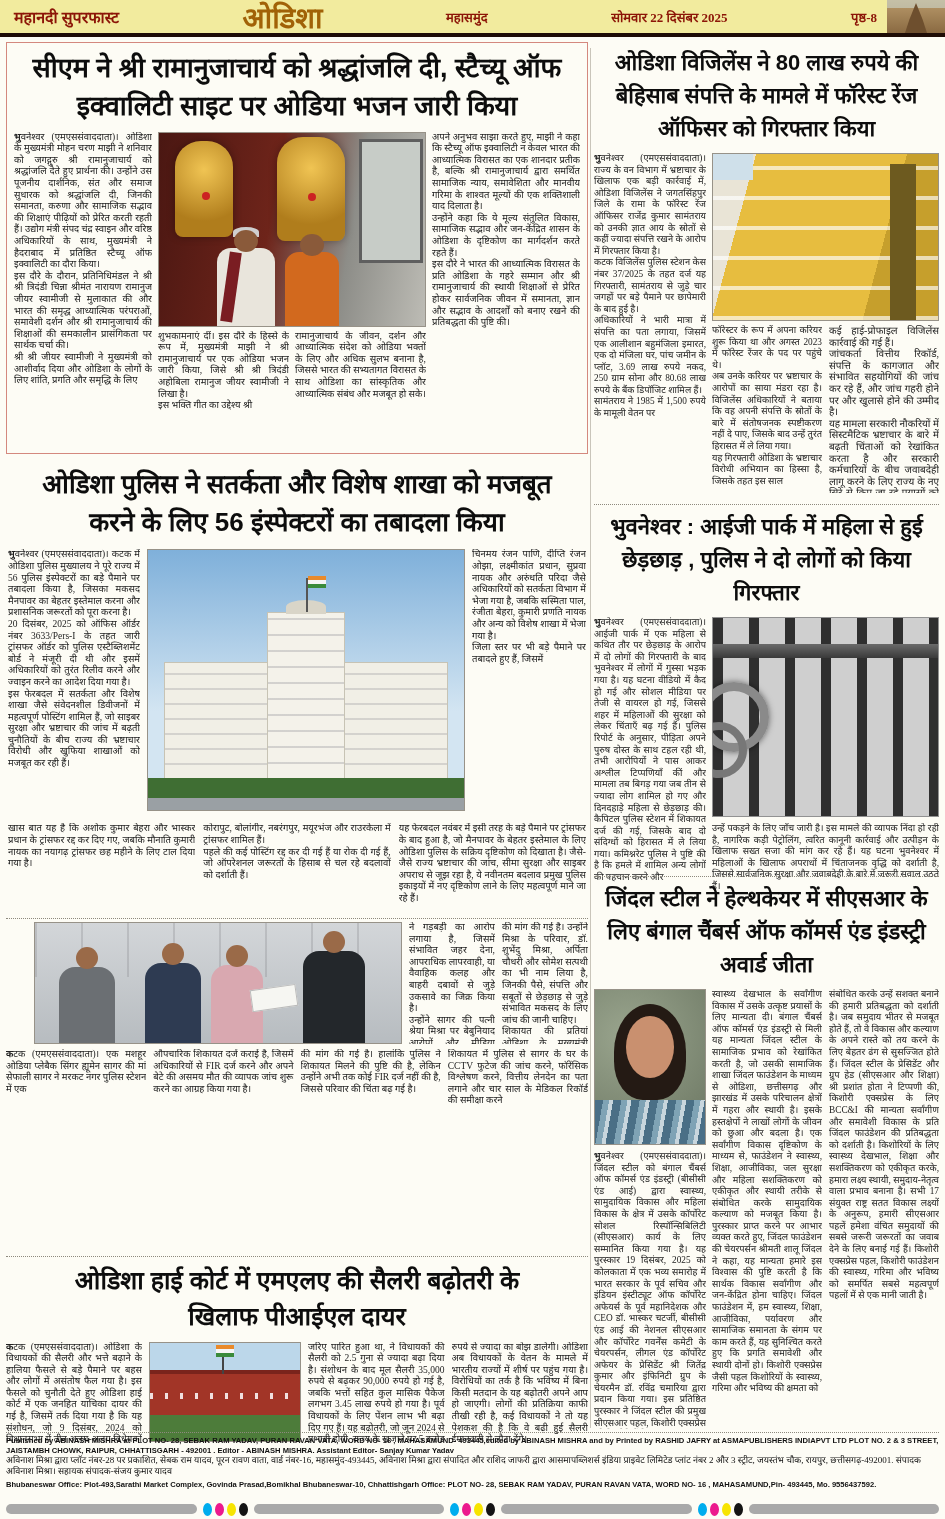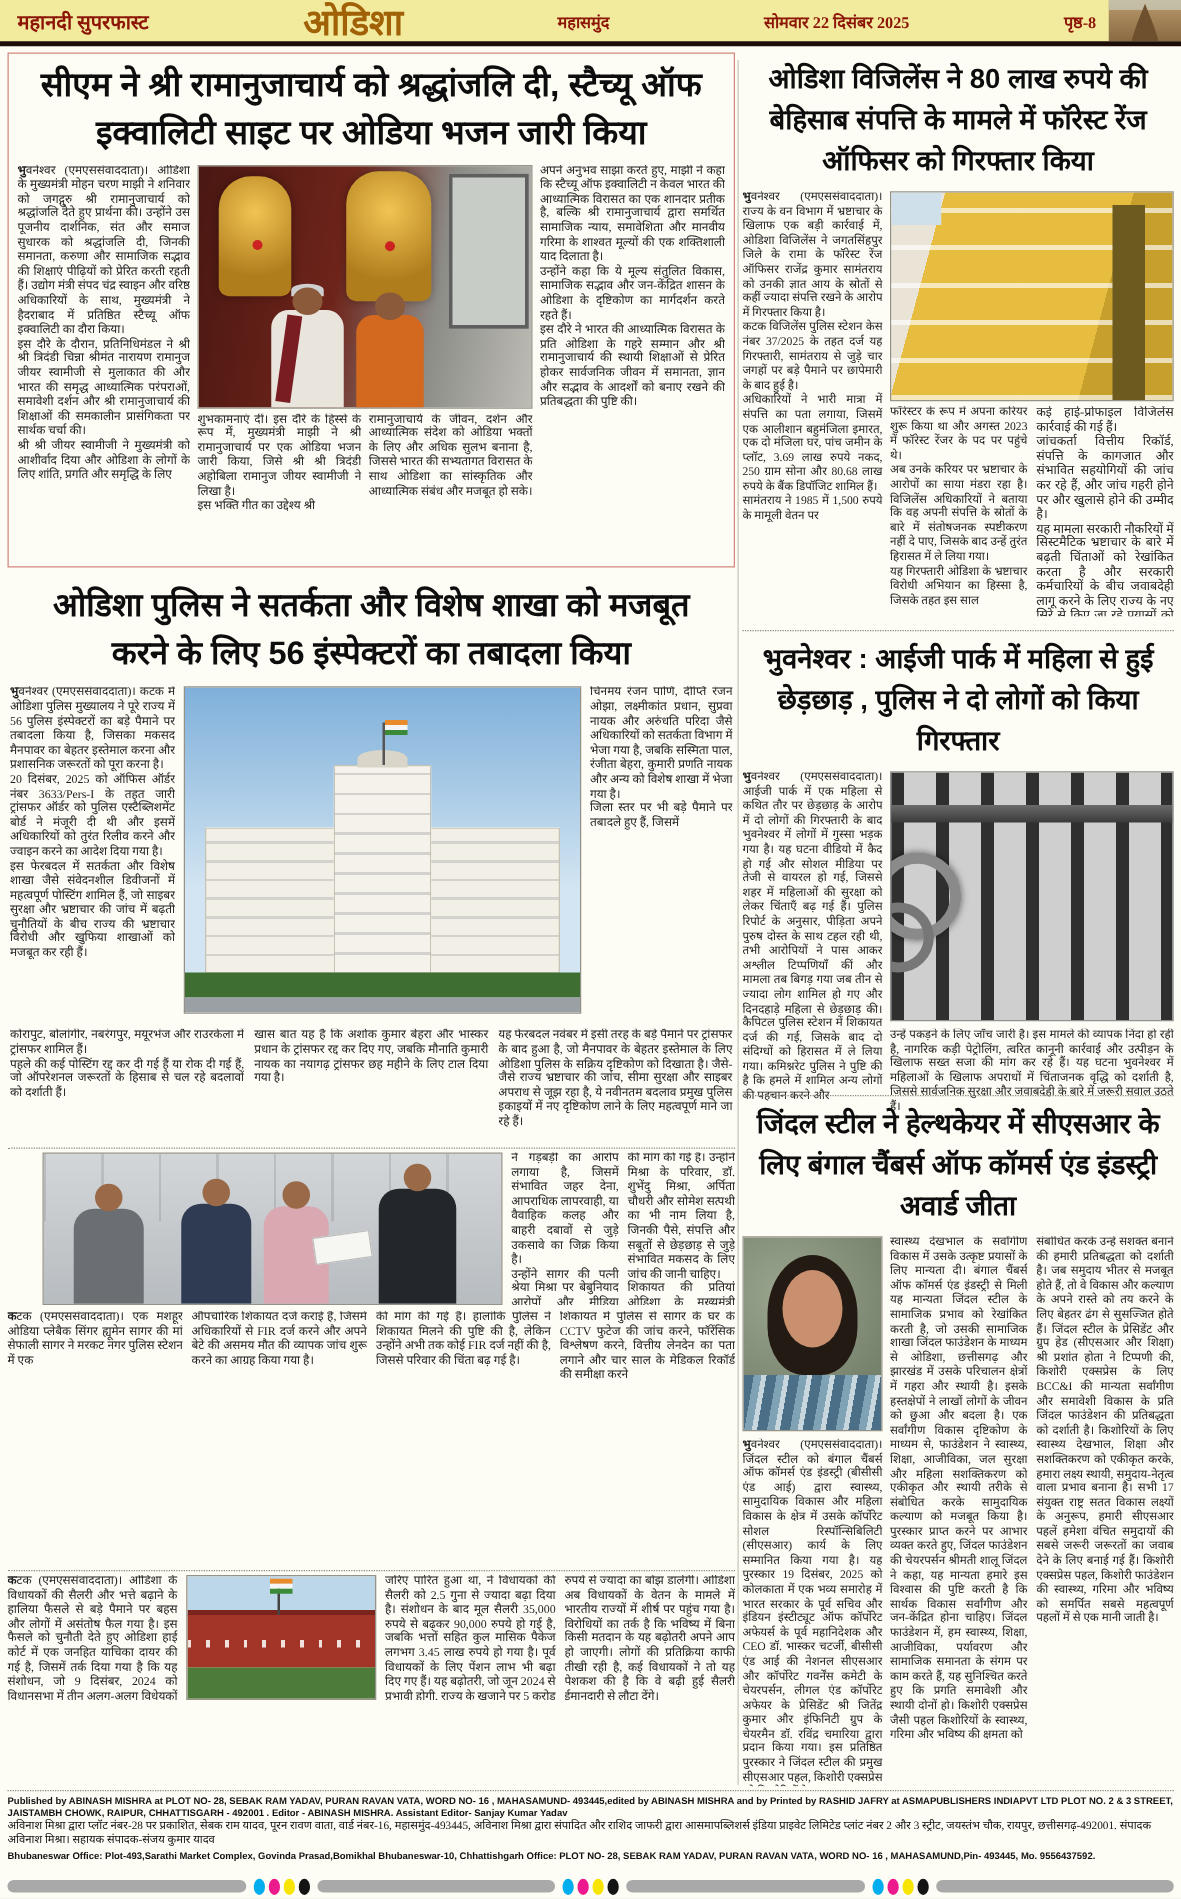--- a/index.html
+++ b/index.html
@@ -163,23 +163,23 @@
               <div class="f2"></div>
               <div class="f3"></div>
             </div>
           <div class="hedge"></div>
             <div class="road"></div>
         </div>
         <div class="c" style="flex:1;height:268px;">चिनमय रंजन पाणि, दीप्ति रंजन ओझा, लक्ष्मीकांत प्रधान, सुप्रवा नायक और अरुंधति परिदा जैसे अधिकारियों को सतर्कता विभाग में भेजा गया है, जबकि सस्मिता पाल, रंजीता बेहरा, कुमारी प्रणति नायक और अन्य को विशेष शाखा में भेजा गया है।
 जिला स्तर पर भी बड़े पैमाने पर तबादले हुए हैं, जिसमें</div>
       </div>
       <div style="display:flex;gap:8px;margin-top:6px;padding:0 2px;">
+        <div class="c" style="flex:1;height:94px;">खास बात यह है कि अशोक कुमार बेहरा और भास्कर प्रधान के ट्रांसफर रद्द कर दिए गए, जबकि मौनाति कुमारी नायक का नयागढ़ ट्रांसफर छह महीने के लिए टाल दिया गया है।</div>
         <div class="c" style="flex:1;height:94px;">कोरापुट, बोलांगीर, नबरंगपुर, मयूरभंज और राउरकेला में ट्रांसफर शामिल हैं।
 पहले की कई पोस्टिंग रद्द कर दी गई हैं या रोक दी गई हैं, जो ऑपरेशनल जरूरतों के हिसाब से चल रहे बदलावों को दर्शाती हैं।</div>
-        <div class="c" style="flex:1;height:94px;">खास बात यह है कि अशोक कुमार बेहरा और भास्कर प्रधान के ट्रांसफर रद्द कर दिए गए, जबकि मौनाति कुमारी नायक का नयागढ़ ट्रांसफर छह महीने के लिए टाल दिया गया है।</div>
         <div class="c" style="flex:1;height:94px;">यह फेरबदल नवंबर में इसी तरह के बड़े पैमाने पर ट्रांसफर के बाद हुआ है, जो मैनपावर के बेहतर इस्तेमाल के लिए ओडिशा पुलिस के सक्रिय दृष्टिकोण को दिखाता है। जैसे-जैसे राज्य भ्रष्टाचार की जांच, सीमा सुरक्षा और साइबर अपराध से जूझ रहा है, ये नवीनतम बदलाव प्रमुख पुलिस इकाइयों में नए दृष्टिकोण लाने के लिए महत्वपूर्ण माने जा रहे हैं।</div>
       </div>
     </article>
 
     <div class="dotsep" style="position:absolute;top:876px;left:0;right:0;"></div>
 
     <article class="art" style="top:880px;height:332px;">
       <div style="display:flex;gap:7px;margin-left:28px;">
         <div class="ph ph-sagar" style="width:368px;height:122px;flex:none;">
           <div class="cab"></div>
@@ -206,20 +206,21 @@
         <div class="c first" style="flex:1;height:108px;">कटक (एमएससंवाददाता)। एक मशहूर ओडिया प्लेबैक सिंगर ह्यूमेन सागर की मां सेफाली सागर ने मरकट नगर पुलिस स्टेशन में एक</div>
         <div class="c" style="flex:1;height:108px;">औपचारिक शिकायत दर्ज कराई है, जिसमें अधिकारियों से FIR दर्ज करने और अपने बेटे की असमय मौत की व्यापक जांच शुरू करने का आग्रह किया गया है।</div>
         <div class="c" style="flex:1;height:108px;">की मांग की गई है। हालांकि पुलिस ने शिकायत मिलने की पुष्टि की है, लेकिन उन्होंने अभी तक कोई FIR दर्ज नहीं की है, जिससे परिवार की चिंता बढ़ गई है।</div>
         <div class="c" style="flex:1;height:108px;">शिकायत में पुलिस से सागर के घर के CCTV फुटेज की जांच करने, फॉरेंसिक विश्लेषण करने, वित्तीय लेनदेन का पता लगाने और चार साल के मेडिकल रिकॉर्ड की समीक्षा करने</div>
       </div>
     </article>
 
     <div class="dotsep" style="position:absolute;top:1214px;left:0;right:0;"></div>
 
     <article class="art" style="top:1218px;height:172px;">
+      <h1 class="hl" style="font-size:25px;line-height:1.45;margin:2px 60px 7px;">ओडिशा हाई कोर्ट में एमएलए की सैलरी बढ़ोतरी के खिलाफ पीआईएल दायर</h1>
       <div style="display:flex;gap:7px;">
         <div class="c first" style="width:136px;height:100px;">कटक (एमएससंवाददाता)। ओडिशा के विधायकों की सैलरी और भत्ते बढ़ाने के हालिया फैसले से बड़े पैमाने पर बहस और लोगों में असंतोष फैल गया है। इस फैसले को चुनौती देते हुए ओडिशा हाई कोर्ट में एक जनहित याचिका दायर की गई है, जिसमें तर्क दिया गया है कि यह संशोधन, जो 9 दिसंबर, 2024 को विधानसभा में तीन अलग-अलग विधेयकों के</div>
         <div class="ph ph-pil" style="width:152px;height:100px;flex:none;background:#e8e2d2;">
           <div class="sky2"></div>
             <div class="roof"></div>
             <div class="bld"></div>
             <div class="lawn"></div>
             <div class="pole2"></div>
           <div class="flag" style="left:44%;top:2px;">
               <div class="f1"></div>

